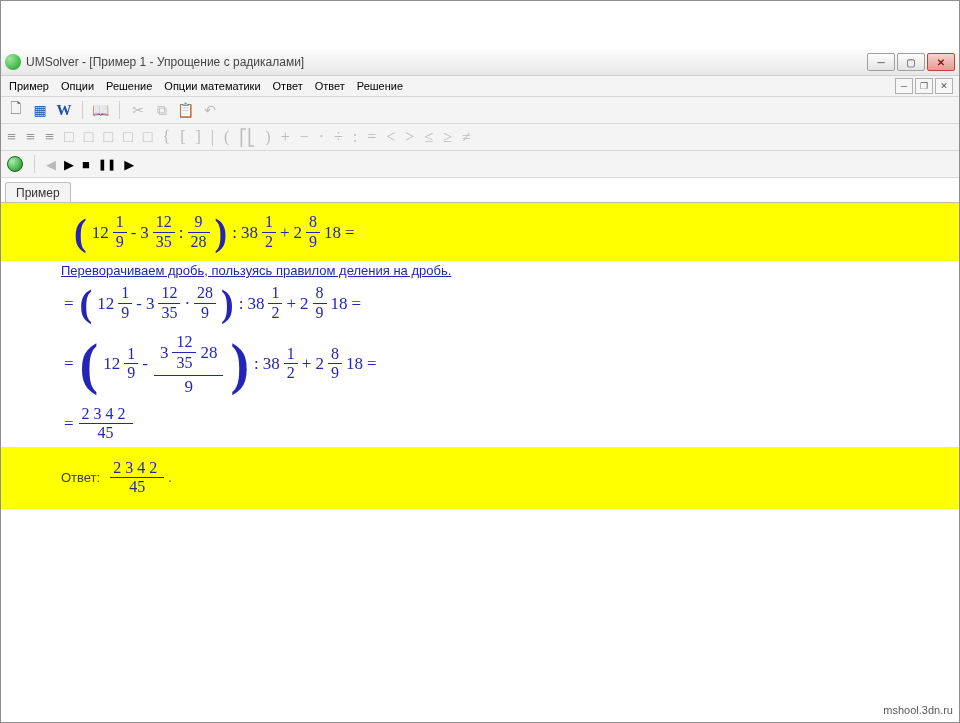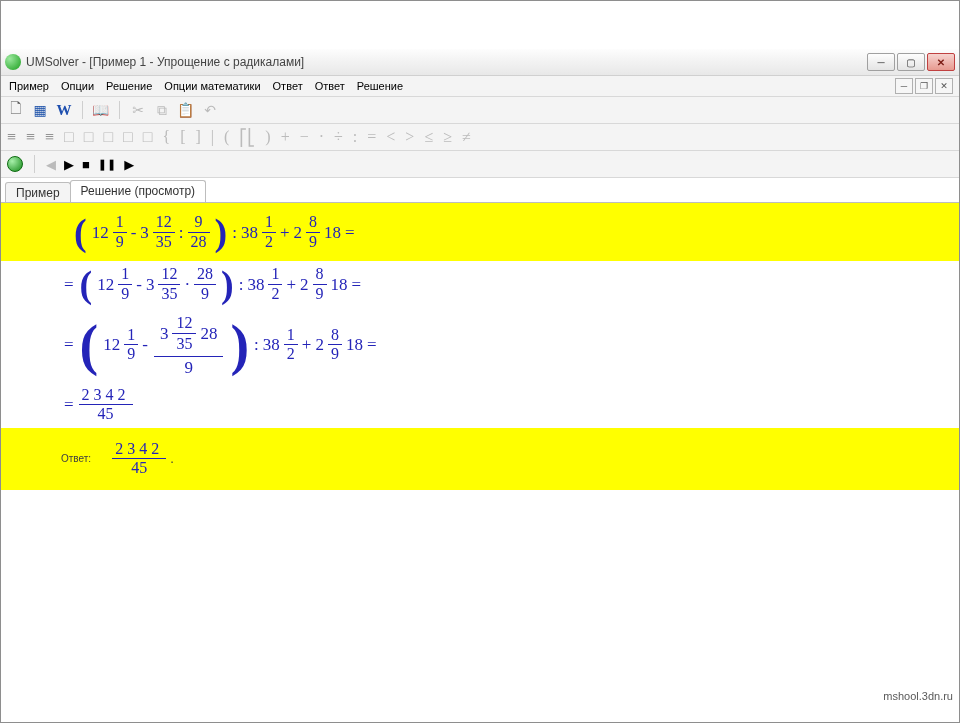--- a/index.html
+++ b/index.html
@@ -39,23 +39,23 @@
   .ifrac{display:inline-flex;flex-direction:column;align-items:center;vertical-align:middle;margin:0 2px;}
   .ifrac .num,.ifrac .den{padding:0 3px;font-size:16px;}
   .ifrac .bar{width:100%;height:1px;background:#2424b8;}
   .bigfrac{display:inline-flex;flex-direction:column;align-items:center;vertical-align:middle;margin:0 4px;}
   .bigfrac .bar{width:100%;height:1px;background:#2424b8;}
   .bigfrac .num,.bigfrac .den{padding:2px 4px;display:flex;align-items:center;}
   .lparen,.rparen{font-size:38px;font-weight:bold;color:#2424b8;margin:0 3px;line-height:1;}
   .lparen.big,.rparen.big{font-size:56px;}
   .eq{margin:0 3px;}
   .token{margin:0 2px;}
-  .answer-label{color:#404040;font-family:"Tahoma",sans-serif;font-size:10px;margin-right:19px;}
+  .answer-label{color:#404040;font-family:"Tahoma",sans-serif;font-size:13px;margin-right:8px;}
   .answer-line{display:flex;align-items:center;padding:6px 0 6px 60px;}
-  .watermark{position:absolute;right:6px;bottom:20px;font-family:"Tahoma",sans-serif;font-size:11px;color:#5a5a5a;}
+  .watermark{position:absolute;right:6px;bottom:6px;font-family:"Tahoma",sans-serif;font-size:11px;color:#5a5a5a;}
 </style>
 </head>
 <body>
 
 <div class="window">
 
   <div class="titlebar">
     <div class="app-icon"></div>
     <div class="title">UMSolver - [Пример 1 - Упрощение с радикалами]</div>
     <div class="win-controls">
@@ -127,21 +127,20 @@
     <div class="tb-sep"></div>
     <span class="play-glyph" style="color:#bbb">◀</span>
     <span class="play-glyph">▶</span>
     <span class="play-glyph">■</span>
     <span class="play-glyph" style="font-size:11px">❚❚</span>
     <span class="play-glyph">▶</span>
   </div>
 
   <div class="tabs">
     <div class="tab inactive">Пример</div>
-    <div class="tab active">Решение (просмотр)</div>
   </div>
 
   <div class="content">
 
     <div class="hl">
       <div class="mathline first">
         <span class="lparen">(</span>
         <span class="token">12</span>
         <span class="frac">
           <span class="num">1</span>
@@ -174,20 +173,21 @@
         <span class="frac">
           <span class="num">8</span>
             <span class="bar"></span>
           <span class="den">9</span>
         </span>
         <span class="token">18</span>
         <span class="token">=</span>
       </div>
     </div>
 
+    <div class="stepnote">Переворачиваем дробь, пользуясь правилом деления на дробь.</div>
 
     <div class="mathline">
       <span class="eq">=</span>
       <span class="lparen">(</span>
       <span class="token">12</span>
       <span class="frac">
         <span class="num">1</span>
           <span class="bar"></span>
         <span class="den">9</span>
       </span>

